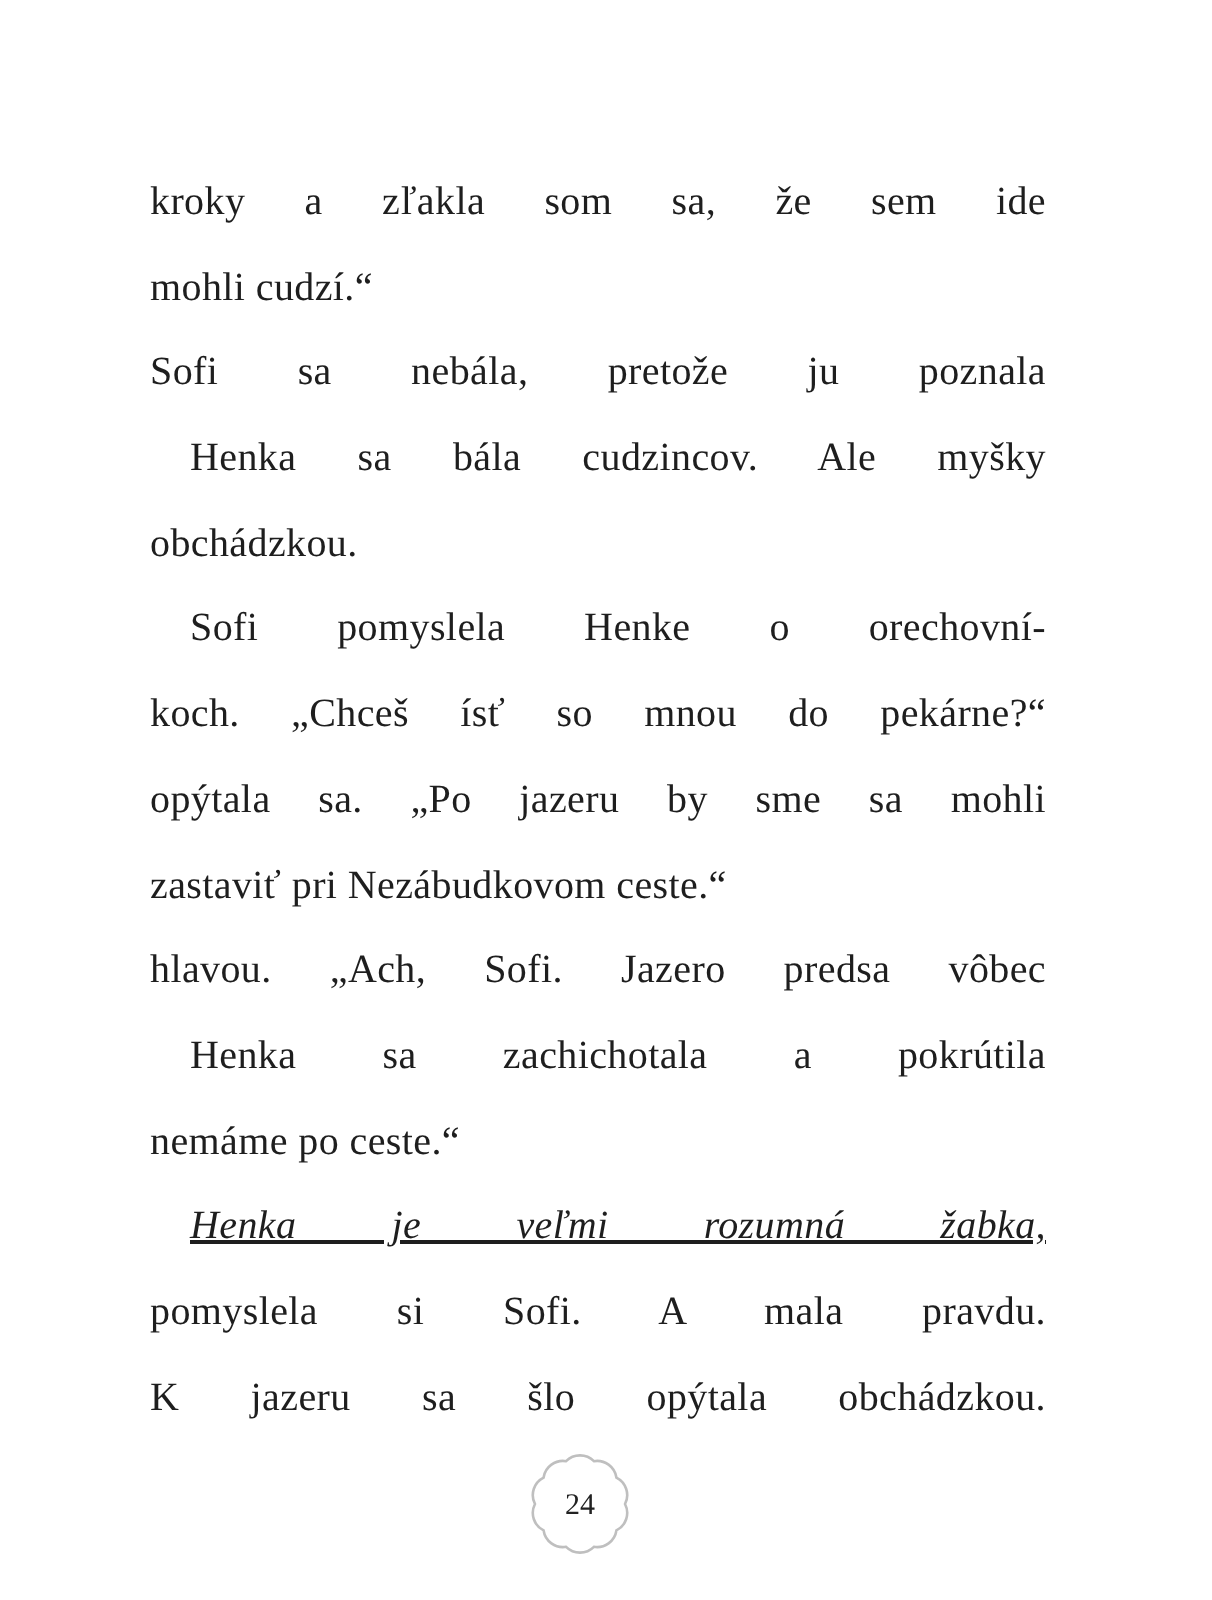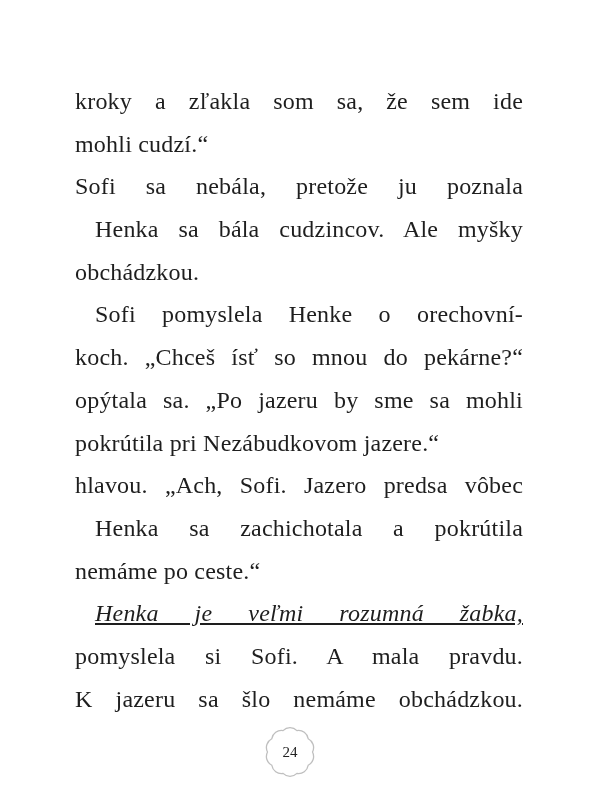--- a/index.html
+++ b/index.html
@@ -19,21 +19,21 @@
     inset: 0;
     background: var(--bg-color, #ffffff);
   }
   .text-block {
     position: absolute;
     left: 75px;
     top: 80px;
     width: 448px;
   }
   .line {
-    font-size: 24px;
+    font-size: 20px;
     line-height: 42.7px;
     height: 42.7px;
     color: var(--text-color, #1e1e1e);
     letter-spacing: 0.2px;
     white-space: normal;
     text-align: left;
   }
   .line.j {
     text-align: justify;
     text-align-last: justify;
@@ -68,27 +68,27 @@
   <div class="text-block" id="text-block">
 
   <div class="line j">kroky a zľakla som sa, že sem ide</div>
       <div class="line">mohli cudzí.“</div>
       <div class="line j">Sofi sa nebála, pretože ju poznala</div>
       <div class="line j ind">Henka sa bála cudzincov. Ale myšky</div>
       <div class="line">obchádzkou.</div>
       <div class="line j ind">Sofi pomyslela Henke o orechovní-</div>
       <div class="line j">koch. „Chceš ísť so mnou do pekárne?“</div>
       <div class="line j">opýtala sa. „Po jazeru by sme sa mohli</div>
-      <div class="line">pokrútila pri Nezábudkovom jazere.“</div>
+      <div class="line">zastaviť pri Nezábudkovom ceste.“</div>
       <div class="line j">hlavou. „Ach, Sofi. Jazero predsa vôbec</div>
       <div class="line j ind">Henka sa zachichotala a pokrútila</div>
       <div class="line">nemáme po ceste.“</div>
       <div class="line j ind it">Henka je veľmi rozumná žabka,</div>
       <div class="line j">pomyslela si Sofi. A mala pravdu.</div>
-      <div class="line j">K jazeru sa šlo nemáme obchádzkou.</div>
+      <div class="line j">K jazeru sa šlo opýtala obchádzkou.</div>
     </div>
 
   <div class="page-number-badge">
     <svg width="52" height="52" viewBox="-1 -1 52 52">
       <path d="M 31.96 3.59
                A 9.8 9.8 0 0 1 43.21 11.77
                A 9.8 9.8 0 0 1 47.51 25
                A 9.8 9.8 0 0 1 43.21 38.23
                A 9.8 9.8 0 0 1 31.96 46.41
                A 9.8 9.8 0 0 1 18.04 46.41

